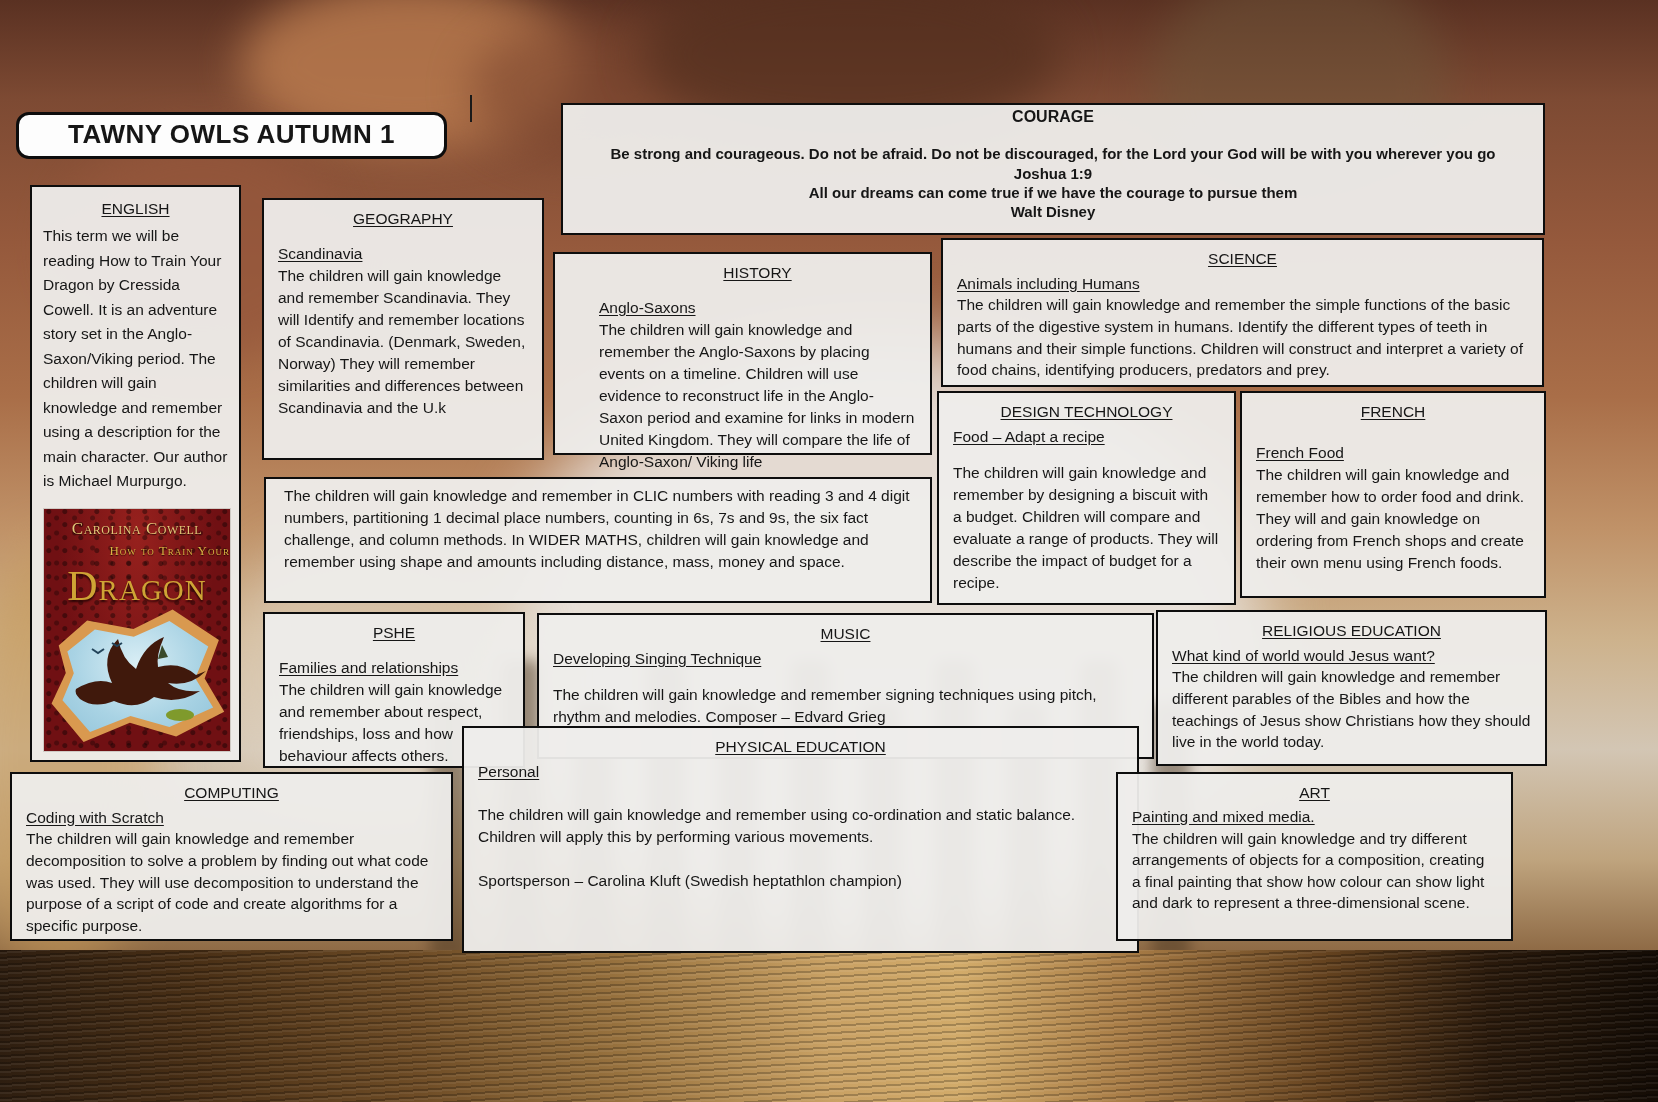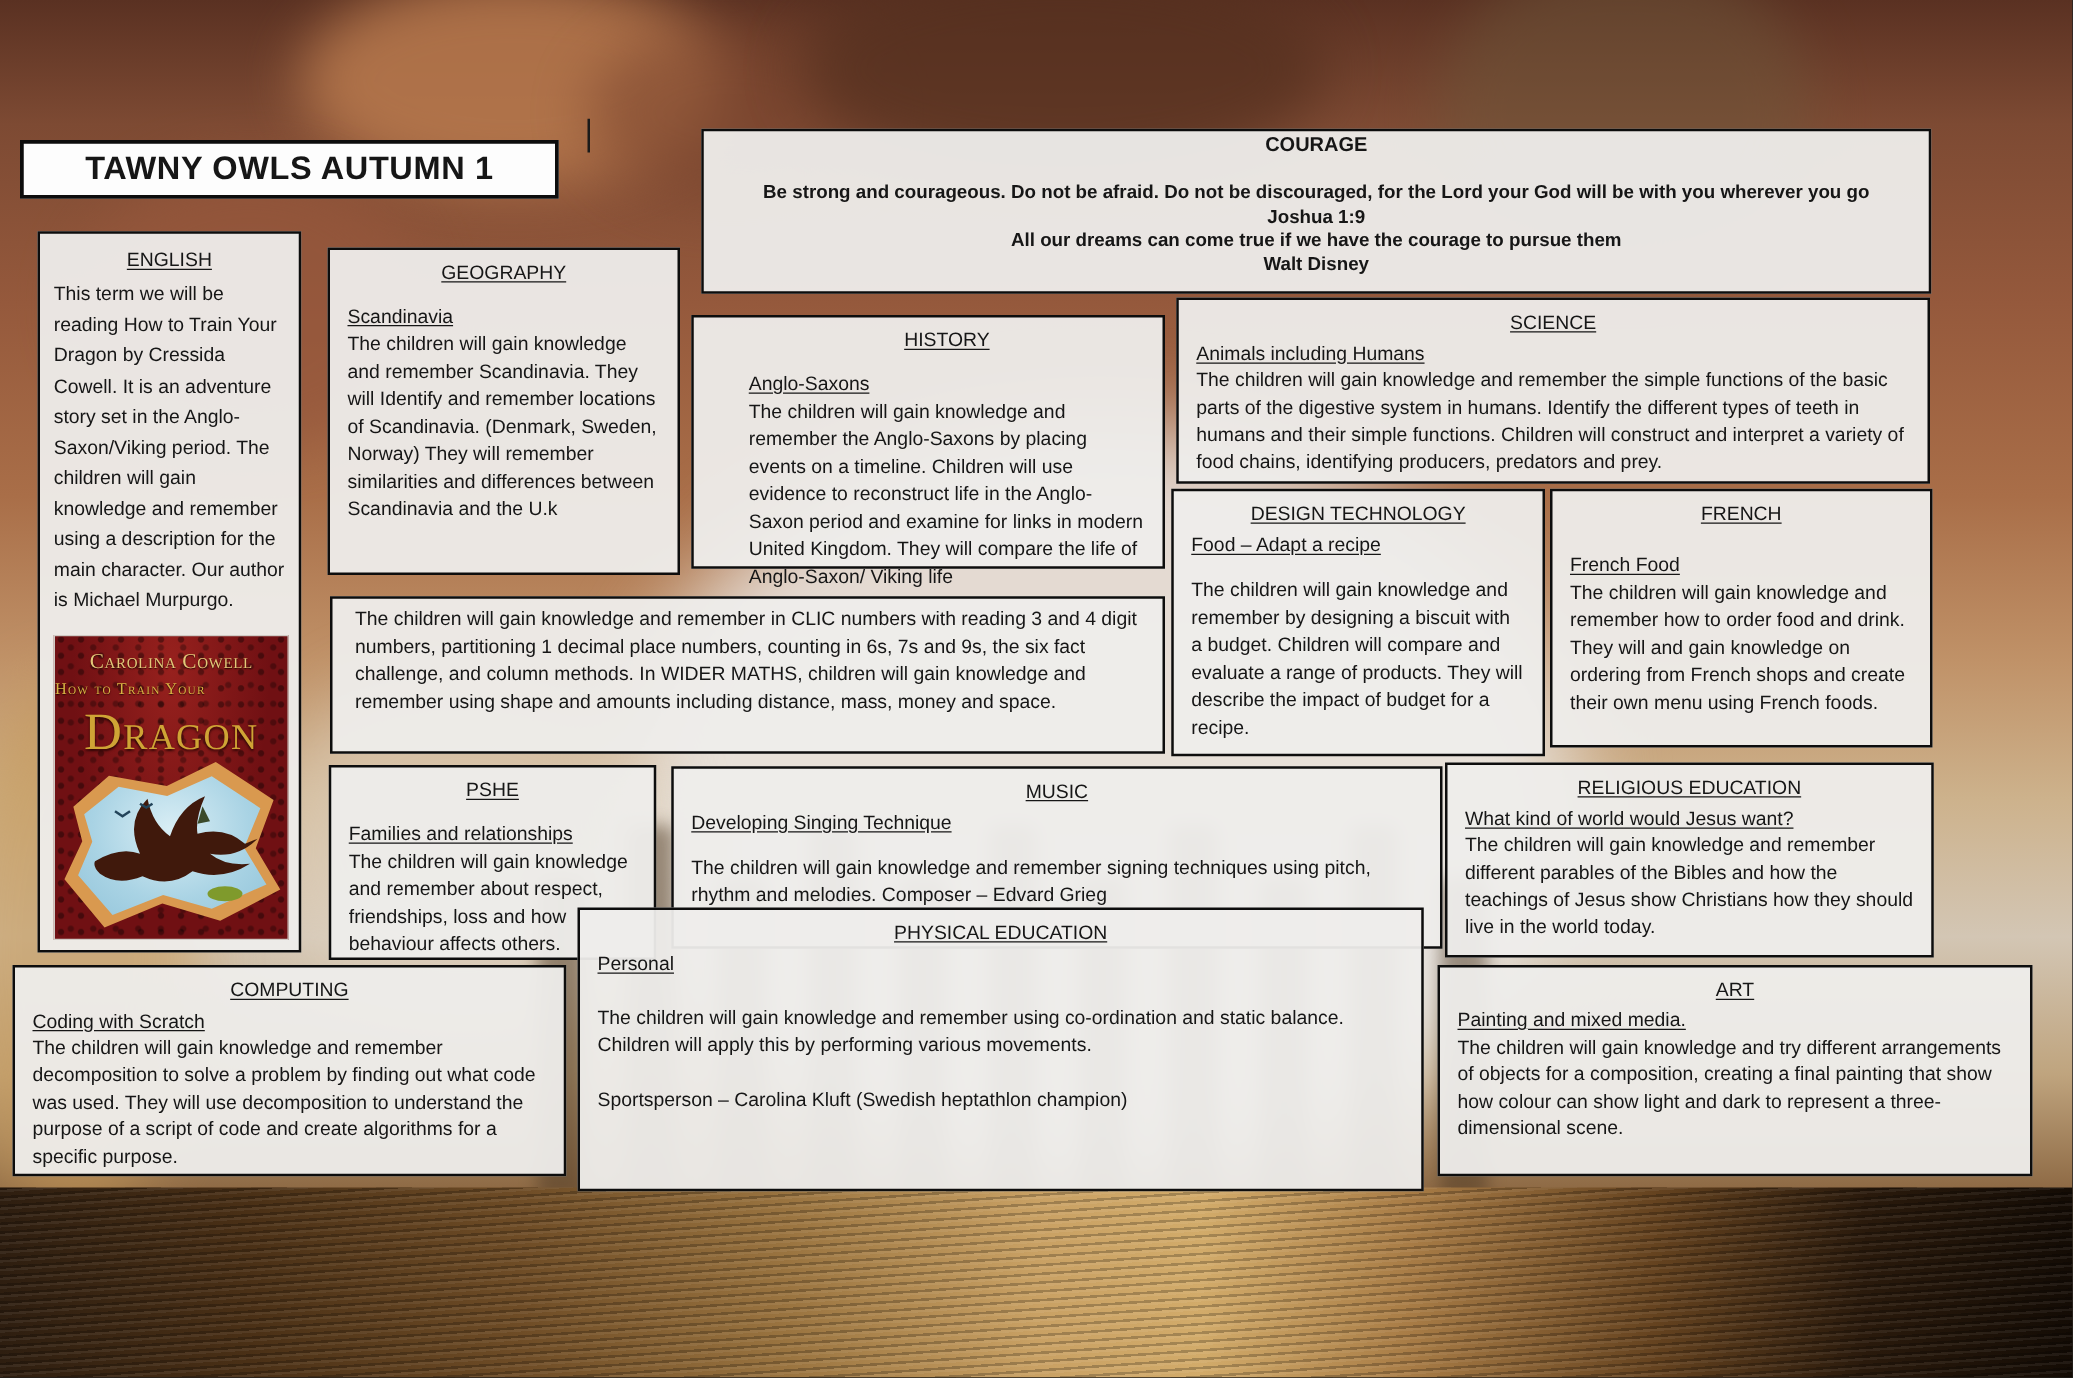--- a/index.html
+++ b/index.html
@@ -38,53 +38,53 @@
   
   .box{position:absolute;background:rgba(238,237,235,.95);border:2px solid #0d0d0d;
        box-sizing:border-box;padding:6px 14px 8px;font-size:15.5px;line-height:1.42;}
   .u{text-decoration:underline;text-underline-offset:2px;}
   .box-title{text-align:center;margin:2px 0 3px;}
   .box-sub{margin:2px 0 0;}
   .gap8{height:8px;} .gap14{height:14px;} .gap22{height:22px;}
 
   
   #title-bar{left:16px;top:112px;width:431px;height:47px;background:#fdfdfd;border-width:3px;
-    display:flex;align-items:center;justify-content:center;font-weight:bold;font-size:26px;letter-spacing:.5px;}
+    display:flex;align-items:center;justify-content:center;font-weight:bold;font-size:26px;letter-spacing:.5px;border-radius:13px;}
   .text-cursor{position:absolute;left:470px;top:95px;width:2px;height:27px;background:#1a1a1a;}
 
   #box-courage{left:561px;top:103px;width:984px;height:132px;text-align:center;font-weight:bold;
     font-size:15px;line-height:1.28;padding-top:2px;}
   #box-courage .c-title{font-size:16px;margin-bottom:17px;}
 
   #box-english{left:30px;top:185px;width:211px;height:577px;line-height:1.58;padding:8px 11px;}
   #box-geography{left:262px;top:198px;width:282px;height:262px;}
   #box-history{left:553px;top:252px;width:379px;height:203px;padding-left:44px;}
   #box-science{left:941px;top:238px;width:603px;height:149px;line-height:1.4;}
   #box-dt{left:937px;top:391px;width:299px;height:214px;}
   #box-french{left:1240px;top:391px;width:306px;height:207px;}
   #box-maths{left:264px;top:477px;width:668px;height:126px;padding-left:18px;padding-right:18px;}
   #box-pshe{left:263px;top:612px;width:262px;height:156px;}
   #box-music{left:537px;top:613px;width:617px;height:146px;}
   #box-re{left:1156px;top:610px;width:391px;height:156px;line-height:1.4;}
   #box-computing{left:10px;top:772px;width:443px;height:169px;line-height:1.4;}
   #box-pe{left:462px;top:726px;width:677px;height:227px;line-height:1.4;}
-  #box-art{left:1150px;top:772px;width:476px;height:169px;line-height:1.38;}
+  #box-art{left:1116px;top:772px;width:397px;height:169px;line-height:1.38;}
 
   
   .book-cover{position:relative;margin:14px auto 0;width:186px;height:242px;
     background-color:#701013;border:1px solid #cfcac4;overflow:hidden;
     background-image:
       radial-gradient(circle at 30% 20%,rgba(0,0,0,.38) 2px,transparent 3px),
       radial-gradient(circle at 70% 60%,rgba(0,0,0,.3) 2px,transparent 3px),
       radial-gradient(ellipse at 50% 10%,rgba(190,50,40,.5),transparent 60%);
     background-size:16px 13px,18px 15px,100% 100%;}
   .cov-author{position:absolute;top:7px;left:0;right:0;text-align:center;
     font-family:"Liberation Serif","DejaVu Serif",serif;font-size:17px;color:#e3c778;
     letter-spacing:.5px;font-variant:small-caps;text-shadow:0 1px 1px #2a0505;}
-  .cov-line2{position:absolute;top:32px;left:0;right:0;text-align:left;
+  .cov-line2{position:absolute;top:32px;left:0;right:0;text-align:right;
     font-family:"Liberation Serif","DejaVu Serif",serif;font-size:13px;color:#d8b443;
     letter-spacing:1px;font-variant:small-caps;text-shadow:0 1px 1px #2a0505;}
   .cov-big{position:absolute;top:44px;left:0;right:0;text-align:center;
     font-family:"Liberation Serif","DejaVu Serif",serif;font-size:42px;color:#cfa435;
     letter-spacing:1px;text-shadow:0 2px 2px #2a0505;font-variant:small-caps;}
   .patch-torn{position:absolute;left:4px;top:98px;width:178px;height:138px;background:#d9994f;
     clip-path:polygon(6% 28%,22% 10%,48% 16%,70% 2%,96% 24%,88% 52%,99% 76%,72% 94%,46% 84%,20% 98%,2% 70%,10% 48%);}
   .patch-sky{position:absolute;left:12px;top:106px;width:162px;height:122px;
     background:radial-gradient(ellipse at 50% 40%,#d9eef5 0%,#a9d3e4 55%,#8fc2d8 100%);
     clip-path:polygon(7% 30%,24% 12%,48% 18%,70% 5%,94% 26%,86% 52%,97% 76%,70% 92%,46% 83%,21% 96%,4% 70%,11% 48%);}

